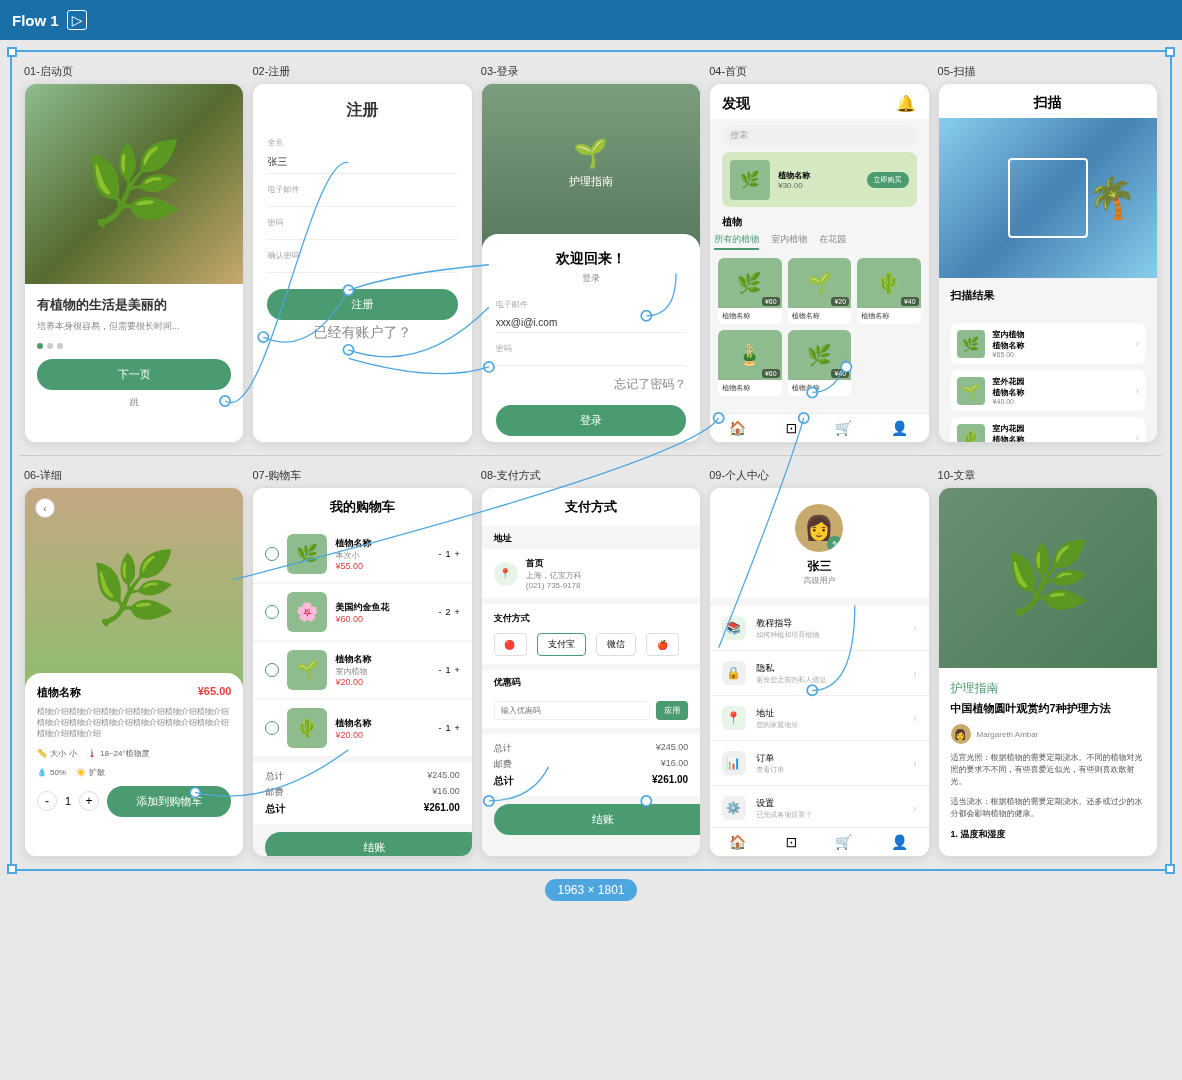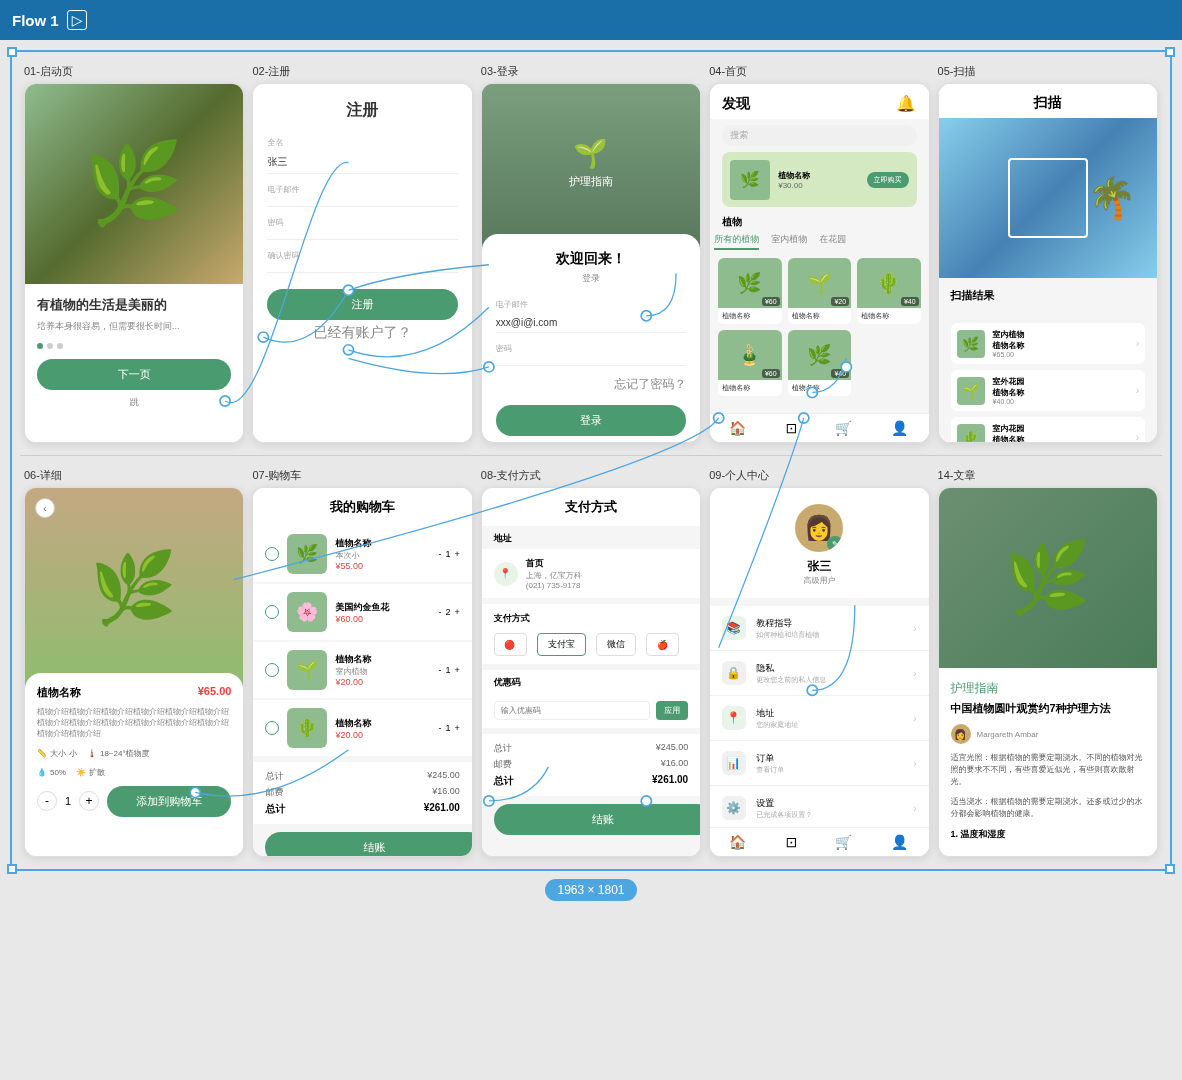--- a/index.html
+++ b/index.html
@@ -1266,21 +1266,21 @@
               <div class="nav-icon">🏠</div>
               <div class="nav-icon">⊡</div>
               <div class="nav-icon">🛒</div>
               <div class="nav-icon active">👤</div>
             </div>
           </div>
         </div>
       </div>
 
       <div class="screen-cell">
-        <div class="section-title">14-文章</div>
+        <div class="section-title">10-文章</div>
         <div class="screen-frame tall">
           <div class="s10">
             <div class="s10-img">🌿</div>
             <div class="s10-content">
               <div class="s10-tag">护理指南</div>
               <div class="s10-title">中国植物圆叶观赏约7种护理方法</div>
               <div class="s10-author">
                 <div class="author-avatar">👩</div>
                 <span class="author-name">Margareth Ambar</span>
               </div>

